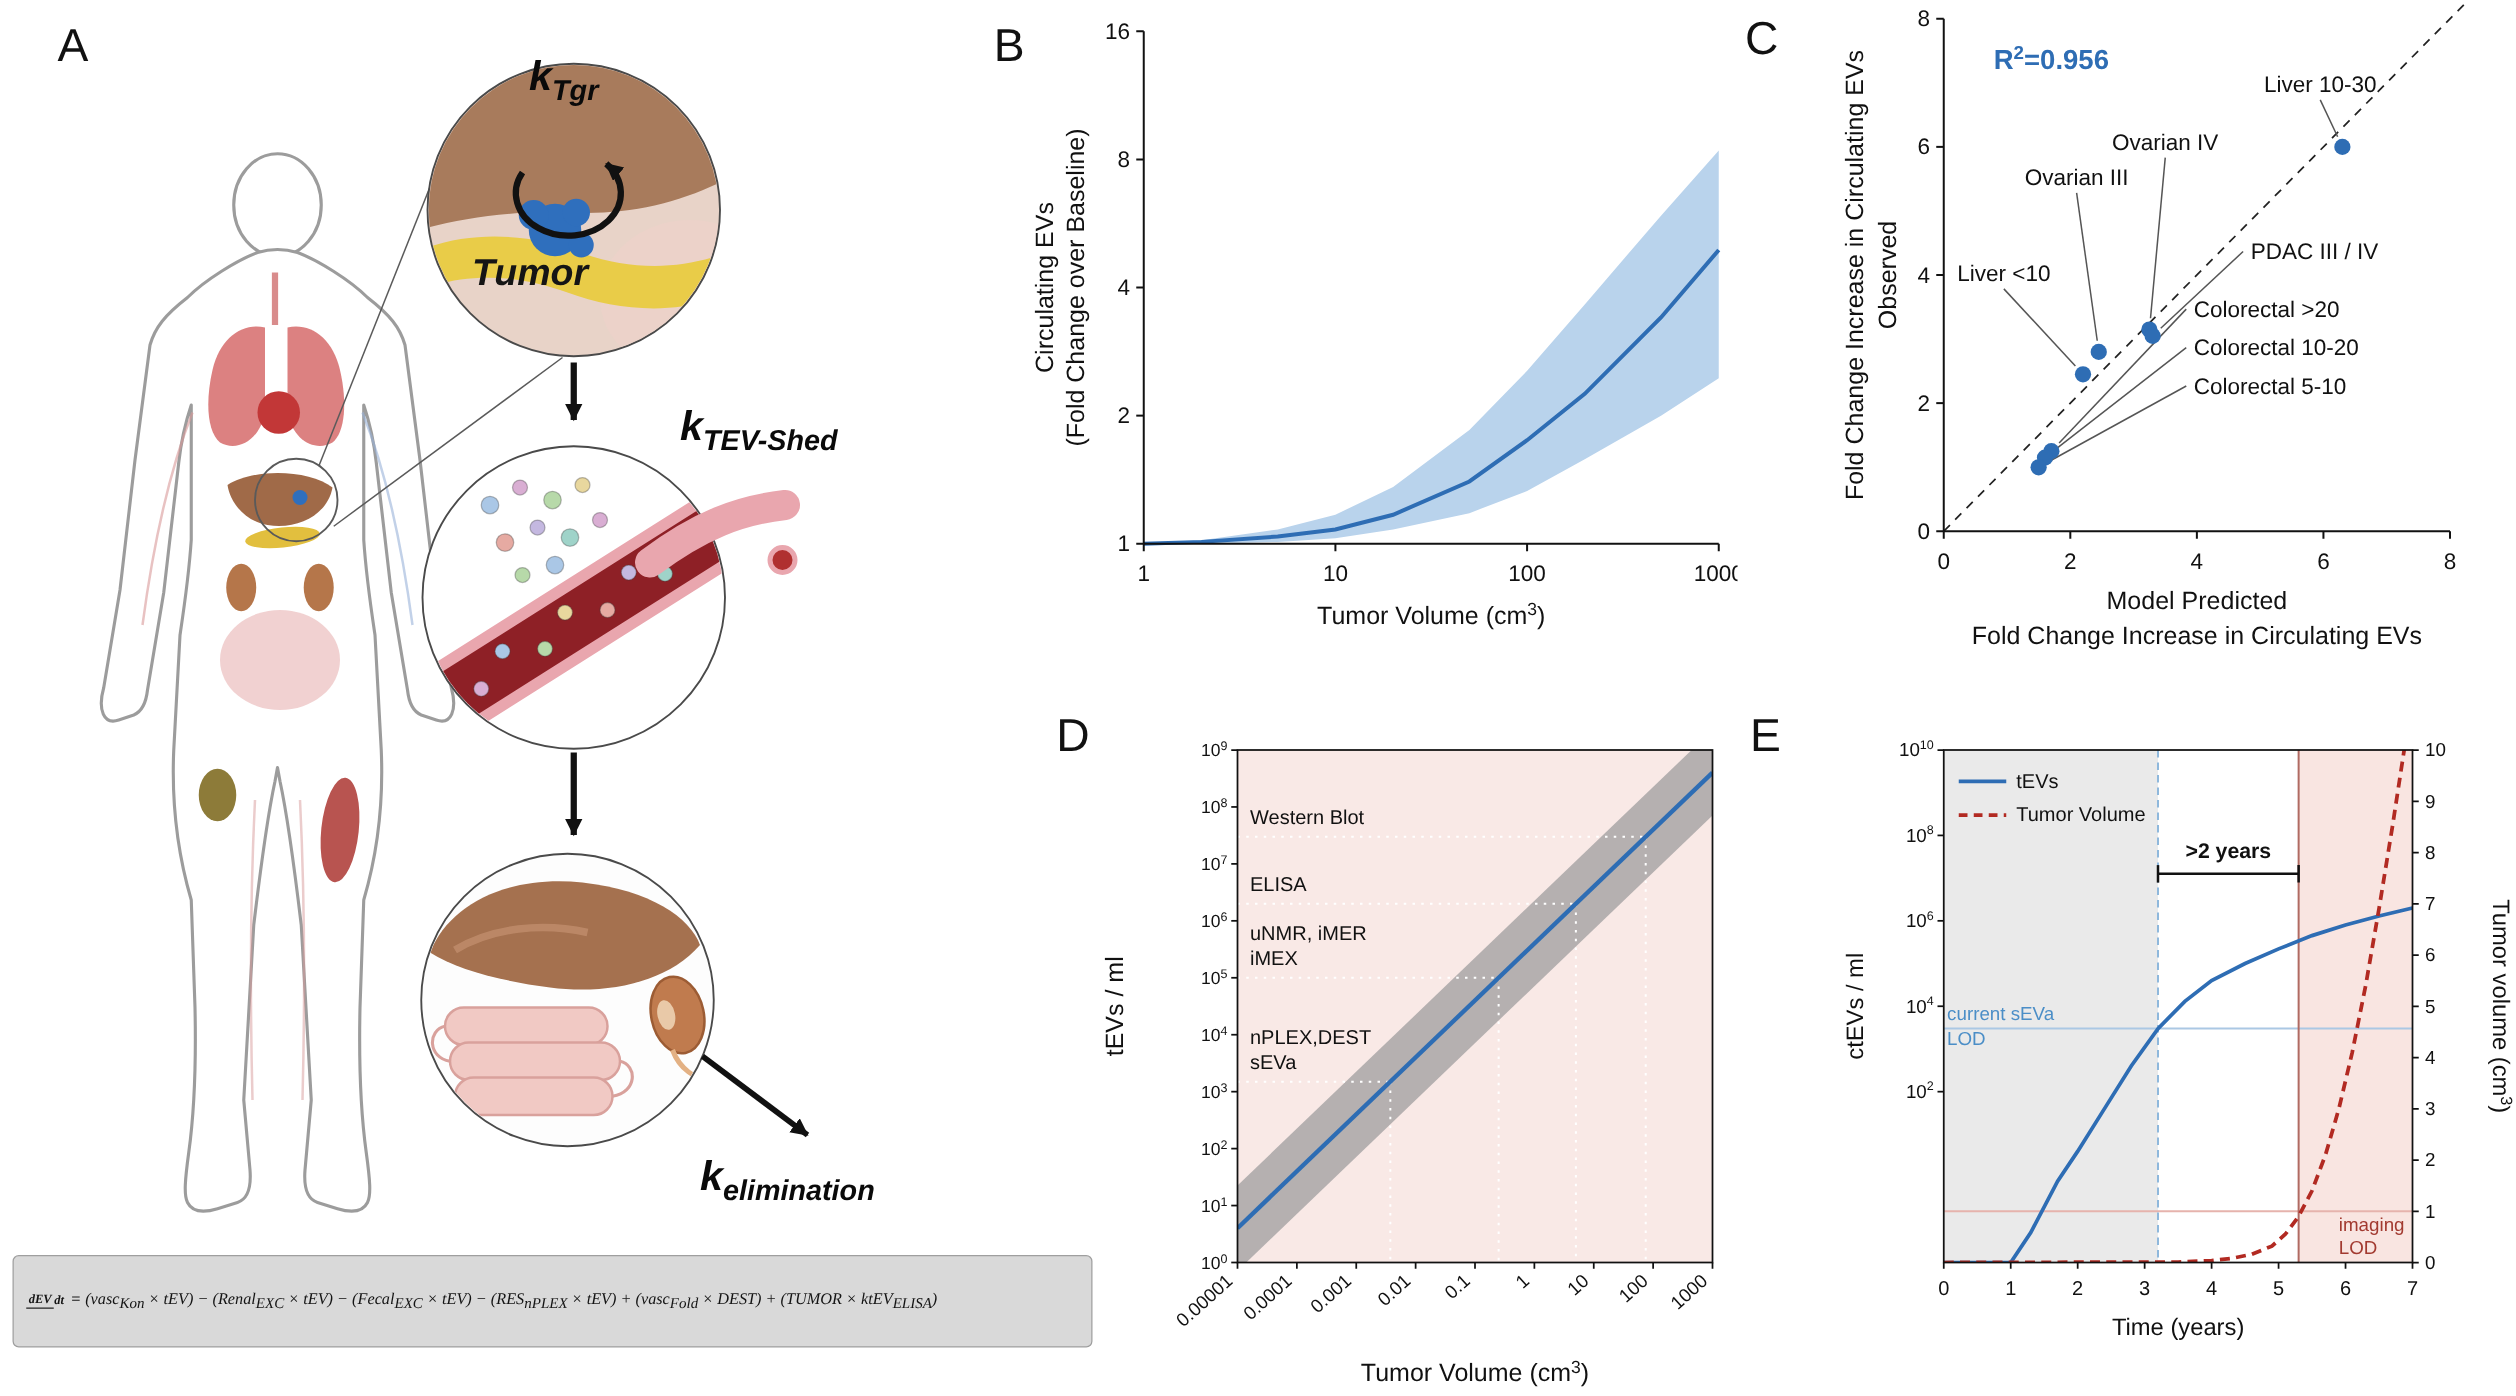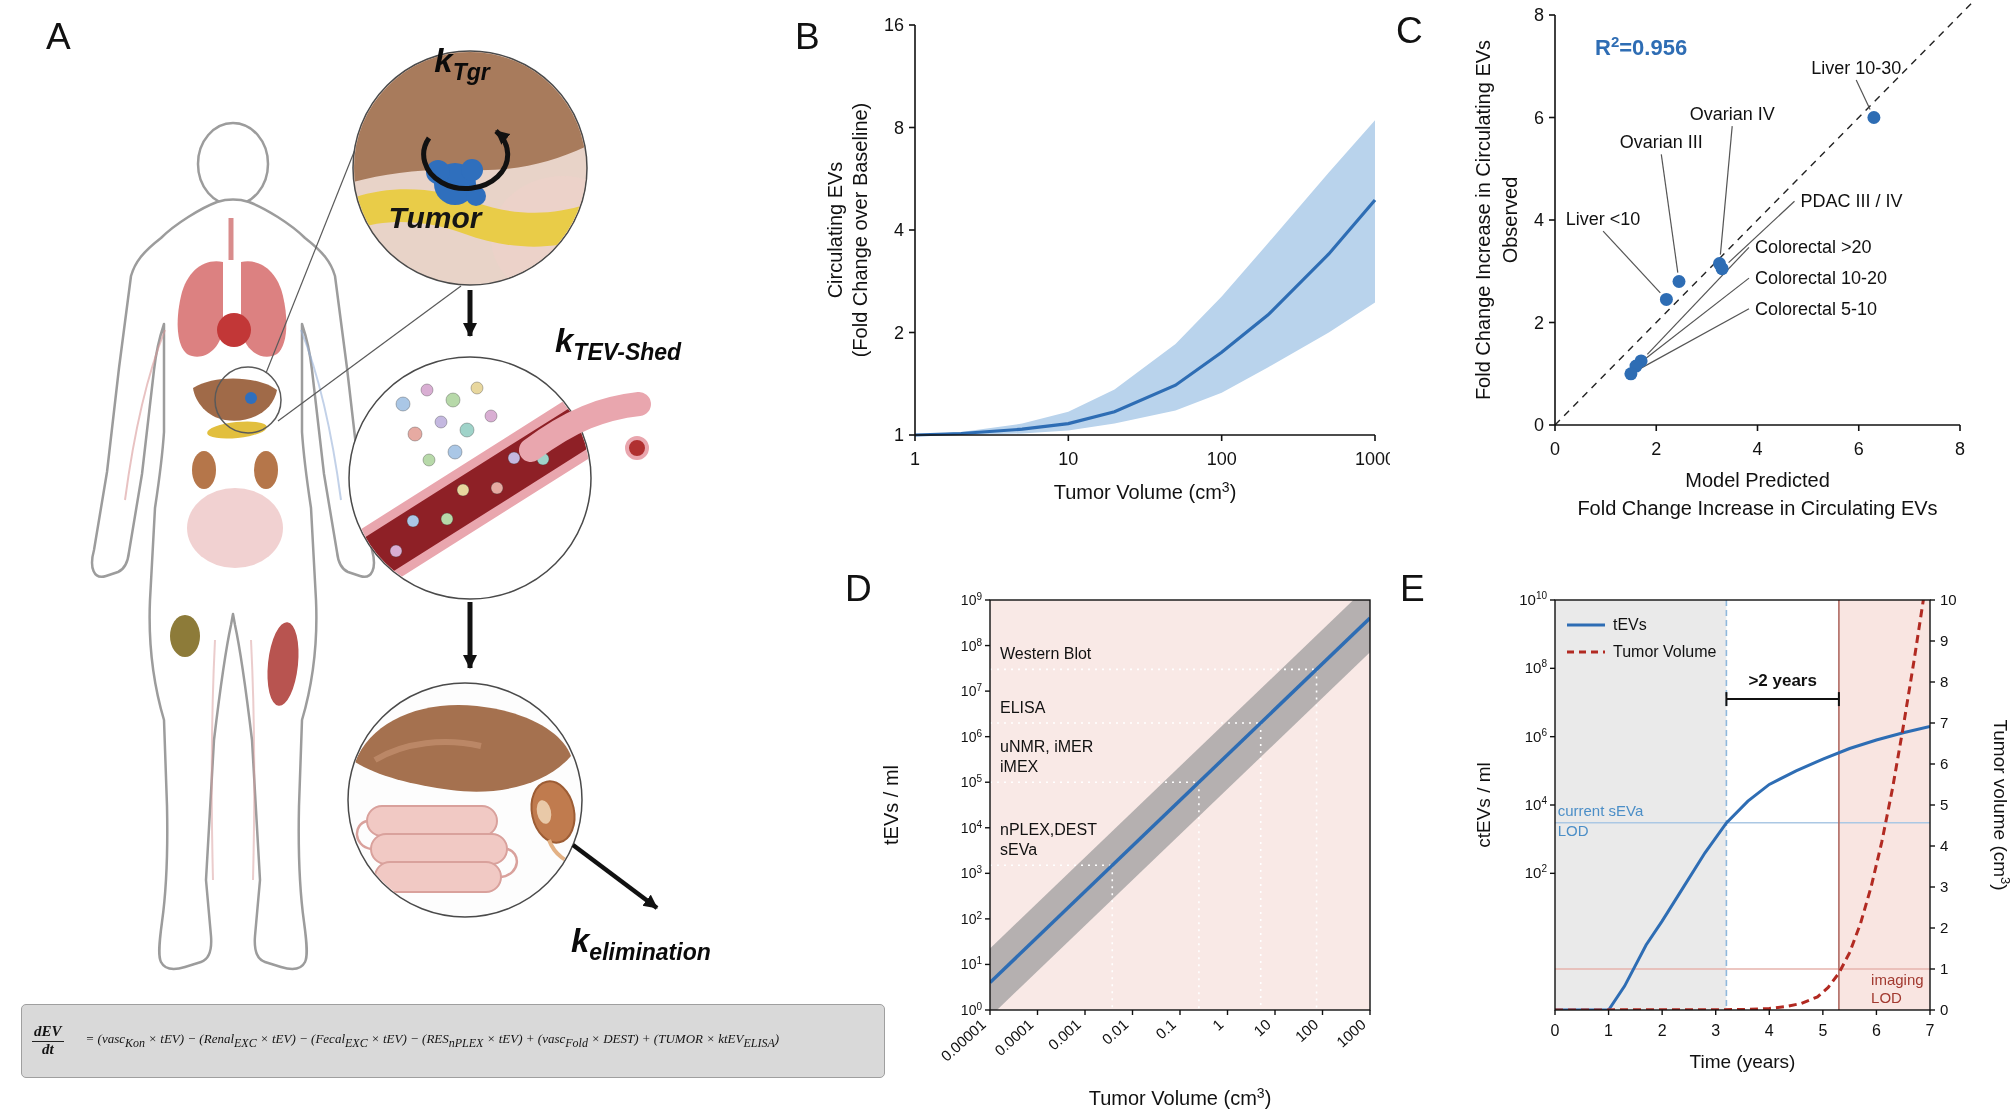--- a/index.html
+++ b/index.html
@@ -8,30 +8,30 @@
   .panel{position:absolute}
   .panel-label{position:absolute;font-size:37px;color:#111;font-family:"Liberation Sans","DejaVu Sans",sans-serif}
   svg{display:block}
   svg text{font-family:"Liberation Sans","DejaVu Sans",sans-serif}
   .k-label{font-style:italic;font-weight:bold;font-size:33px;fill:#0a0a0a}
   .tumor-label{font-style:italic;font-weight:bold;font-size:30px;fill:#151515}
   .eq-box{position:absolute;left:6px;top:1004px;width:842px;height:64px;background:#d9d9d9;
           border:1px solid #9f9f9f;border-radius:5px;display:flex;align-items:center;
           padding:4px 10px;font-family:"Liberation Serif","DejaVu Serif",serif;font-style:italic;
           font-size:13px;color:#141414;overflow:hidden}
-  .frac{display:inline-flex;flex-direction:column;align-items:center;line-height:1.05;
-        margin-right:22px;font-weight:700;font-size:15px}
+  .frac{display:inline-flex;flex-direction:row;align-items:center;line-height:1.05;
+        margin-right:5px;font-weight:700;font-size:10px}
   .frac .num{border-bottom:1.3px solid #222;padding:0 2px 1px}
   .eq-box sub{font-size:12px}
   .eq-segments{white-space:nowrap}
 </style>
 </head>
 <body>
 
-<div class="panel" style="left:15px;top:0;width:860px;height:1117px">
+<div class="panel" style="left:4px;top:0;width:860px;height:1117px">
   <svg width="860" height="1000" viewBox="0 0 860 1000">
     <defs>
       <marker id="arrowA" markerWidth="18" markerHeight="16" refX="13" refY="7" orient="auto" markerUnits="userSpaceOnUse">
         <path d="M0,0 L14,7 L0,14 Z" fill="#111"></path>
       </marker>
       <clipPath id="inset1clip">
           <circle cx="455" cy="168" r="116"></circle>
         </clipPath>
       <clipPath id="inset2clip">
           <circle cx="455" cy="478" r="120"></circle>

